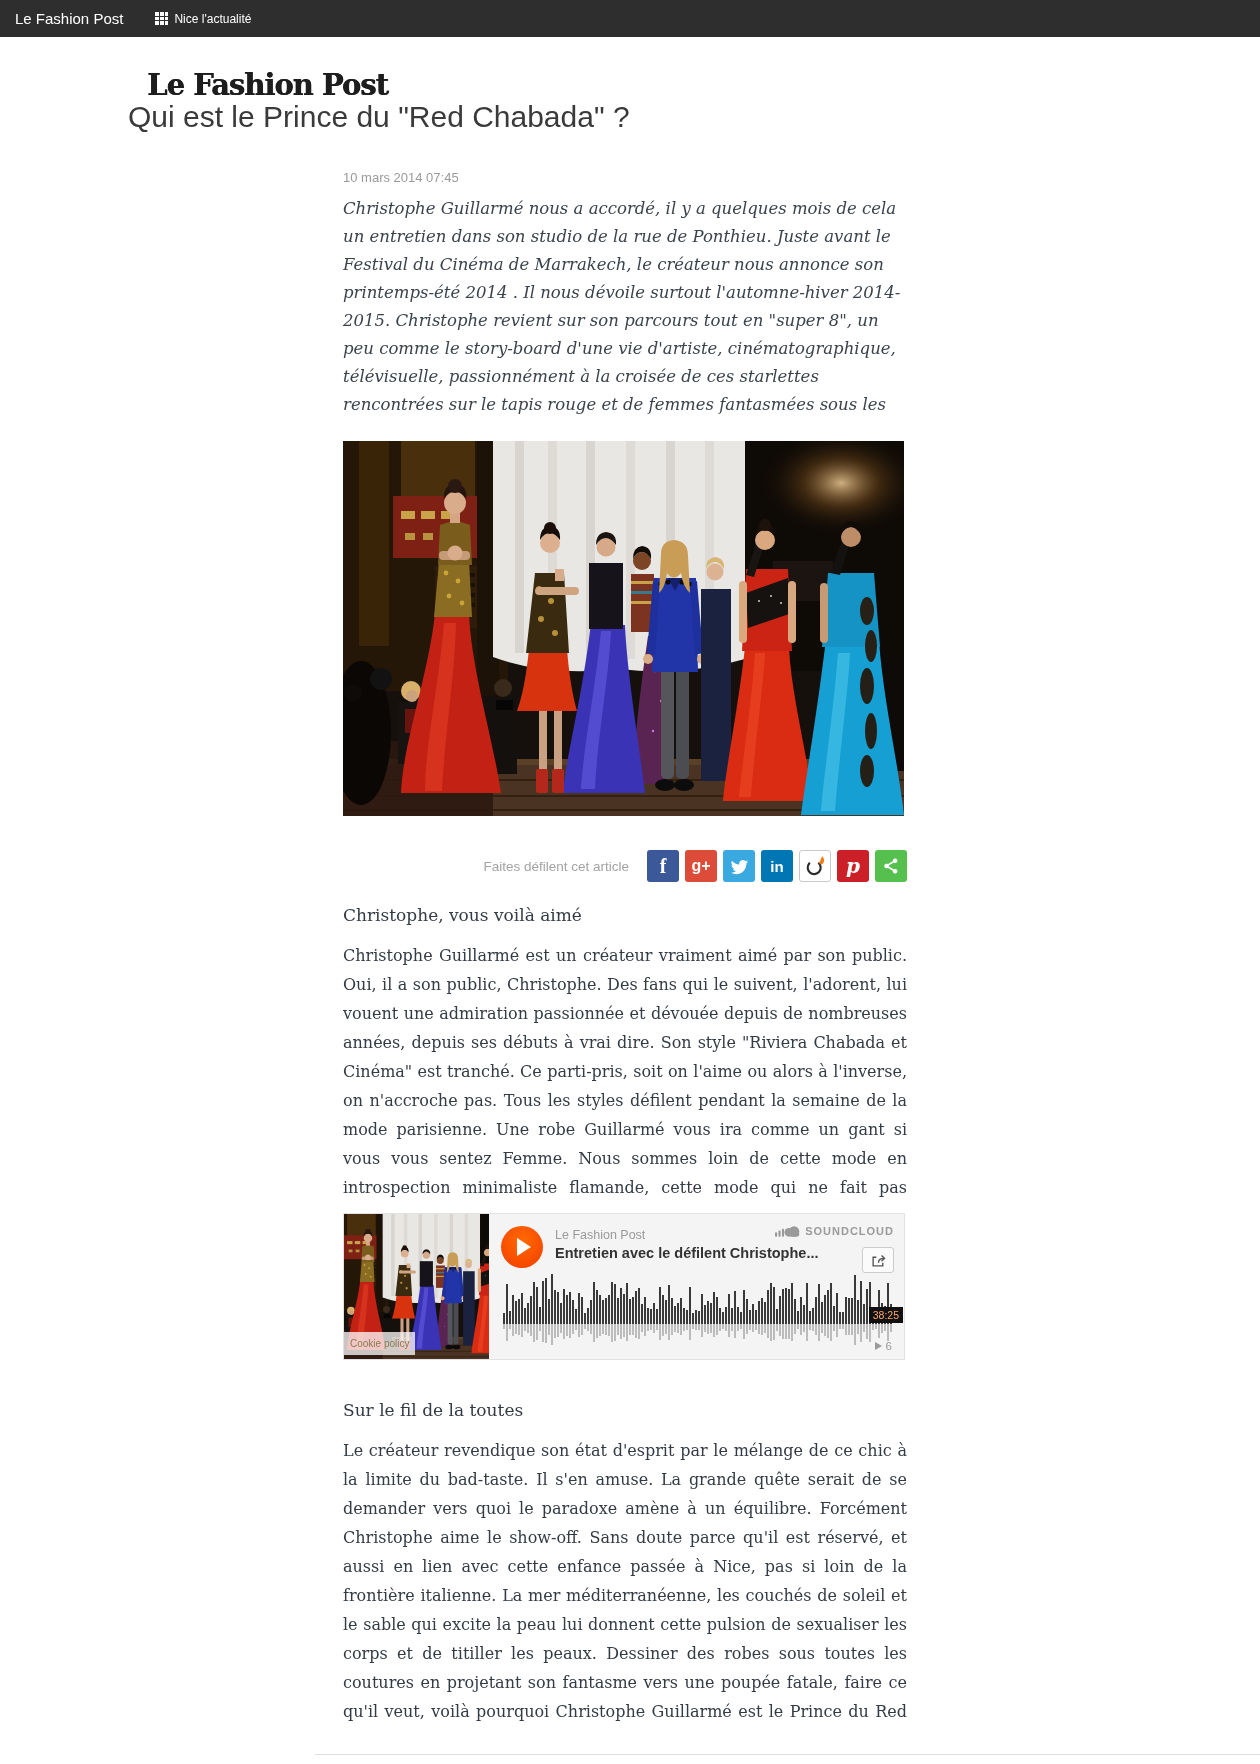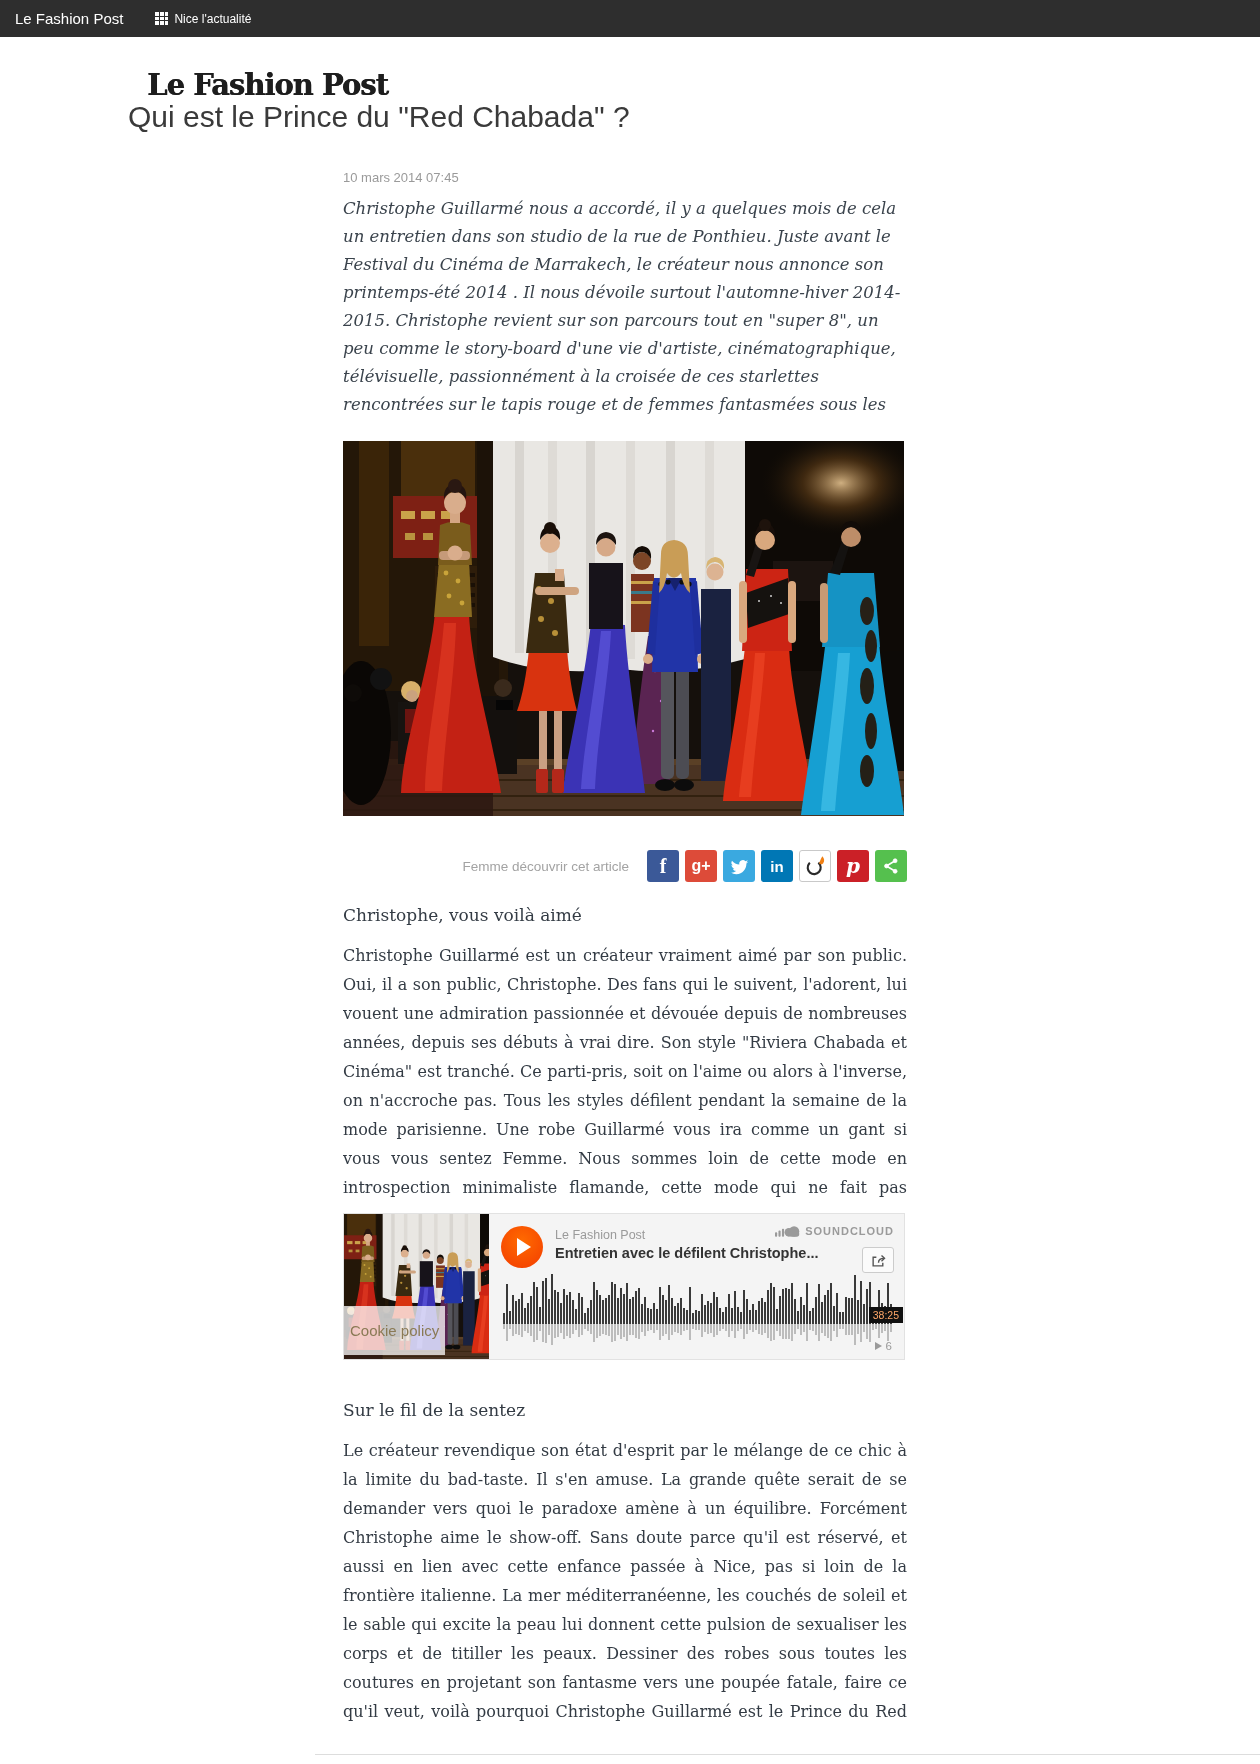--- a/index.html
+++ b/index.html
@@ -49,21 +49,21 @@
   .body-p{margin:14px 0 0;font-family:"DejaVu Serif",serif;font-size:16px;
           line-height:29px;text-align:justify;color:#333b44;overflow:hidden;}
   .p1{height:261px;} .p2{height:290px;}
 
   
   .player{margin-top:11px;width:562px;height:147px;display:flex;
           background:#f4f4f4;border:1px solid #e2e2e2;box-sizing:border-box;}
   .thumb{position:relative;width:145px;height:145px;flex:0 0 145px;overflow:hidden;}
   .thumb svg{display:block;}
   .cookie{position:absolute;left:0;bottom:4px;background:rgba(255,255,255,.75);
-          color:#8a7a55;font-size:15px;padding:16px 6px;cursor:pointer;}
+          color:#8a7a55;font-size:10px;padding:6px 6px;cursor:pointer;}
   .pbody{position:relative;flex:1;}
   .playbtn{position:absolute;left:12px;top:12px;width:42px;height:42px;border-radius:50%;
            background:radial-gradient(circle at 50% 35%,#ff6a00,#f33c00);cursor:pointer;
            display:flex;align-items:center;justify-content:center;}
   .playbtn .tri{width:0;height:0;border-left:14px solid #fff;margin-left:4px;
                 border-top:9px solid transparent;border-bottom:9px solid transparent;}
   .puser{position:absolute;left:66px;top:14px;font-size:12.5px;color:#9a9a9a;}
   .ptitle{position:absolute;left:66px;top:31px;font-size:14.5px;font-weight:bold;color:#333;}
   .pbrand{position:absolute;right:10px;top:10px;display:flex;align-items:center;gap:4px;
           color:#9a9a9a;font-size:11px;font-weight:bold;letter-spacing:1px;cursor:pointer;}
@@ -272,21 +272,21 @@
       <ellipse cx="524" cy="245" rx="7" ry="18" fill="#242017"></ellipse>
       <ellipse cx="528" cy="290" rx="6" ry="18" fill="#242017"></ellipse>
       <ellipse cx="524" cy="330" rx="7" ry="16" fill="#242017"></ellipse>
       <rect x="477" y="142" width="8" height="60" rx="4" fill="#c79a74"></rect>
       <circle cx="508" cy="96" r="10" fill="#bd8d68"></circle>
       <path d="M498 94 Q497 81 508 80 Q519 81 518 94 Q513 86 508 86 Q502 86 498 94 Z" fill="#120c08"></path>
     </g>
   </svg>
 
   <div class="share-row">
-    <span class="share-label">Femme découvrir cet article</span>
+    <span class="share-label">Faites défilent cet article</span>
     <span class="sicon fb">f</span>
     <span class="sicon gp">g+</span>
     <span class="sicon tw">
       <svg width="19" height="19" viewBox="0 0 24 24">
           <path fill="#fff" d="M23 5.9c-.8.4-1.7.6-2.6.8a4.5 4.5 0 0 0 2-2.5c-.9.5-1.8.9-2.9 1.1a4.5 4.5 0 0 0-7.7 4.1A12.8 12.8 0 0 1 2.5 4.7a4.5 4.5 0 0 0 1.4 6 4.4 4.4 0 0 1-2-.6v.1c0 2.2 1.5 4 3.6 4.4a4.5 4.5 0 0 1-2 .1 4.5 4.5 0 0 0 4.2 3.1A9 9 0 0 1 1 19.7a12.7 12.7 0 0 0 6.9 2c8.3 0 12.8-6.9 12.8-12.8v-.6c.9-.6 1.6-1.4 2.3-2.4z"></path>
         </svg>
     </span>
     <span class="sicon li">in</span>
     <span class="sicon vd">
       <svg width="26" height="26" viewBox="0 0 32 32">
@@ -1124,17 +1124,17 @@
           </div>
         <span class="duration">38:25</span>
       </div>
       <div class="plays">
         <span class="tri-s"></span>
         <span>6</span>
       </div>
     </div>
   </div>
 
-  <h2 class="sec-heading" style="margin-top:40px">Sur le fil de la sentez</h2>
+  <h2 class="sec-heading" style="margin-top:40px">Sur le fil de la toutes</h2>
   <p class="body-p p2">Le créateur revendique son état d'esprit par le mélange de ce chic à la limite du bad-taste. Il s'en amuse. La grande quête serait de se demander vers quoi le paradoxe amène à un équilibre. Forcément Christophe aime le show-off. Sans doute parce qu'il est réservé, et aussi en lien avec cette enfance passée à Nice, pas si loin de la frontière italienne. La mer méditerranéenne, les couchés de soleil et le sable qui excite la peau  lui donnent cette pulsion de sexualiser les corps et de titiller les peaux. Dessiner des robes sous toutes les coutures en projetant son fantasme vers une poupée fatale, faire ce qu'il veut, voilà pourquoi Christophe Guillarmé est le Prince du Red Carpet.</p>
 </div>
 
 <div class="divider"></div>
 
 </body></html>

